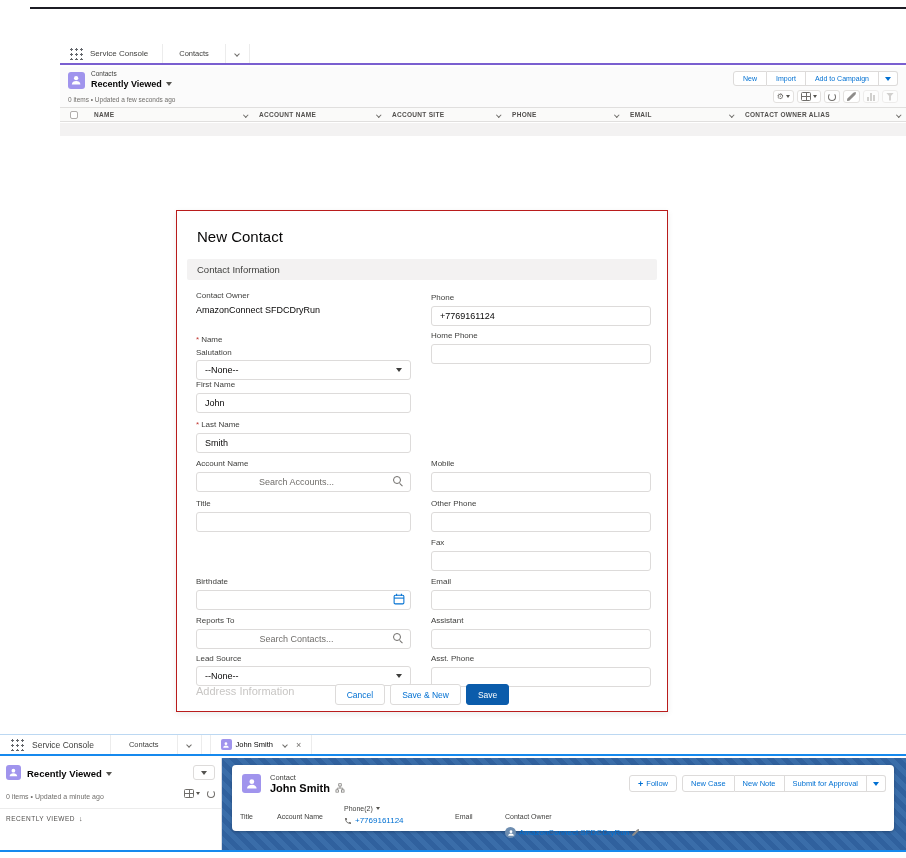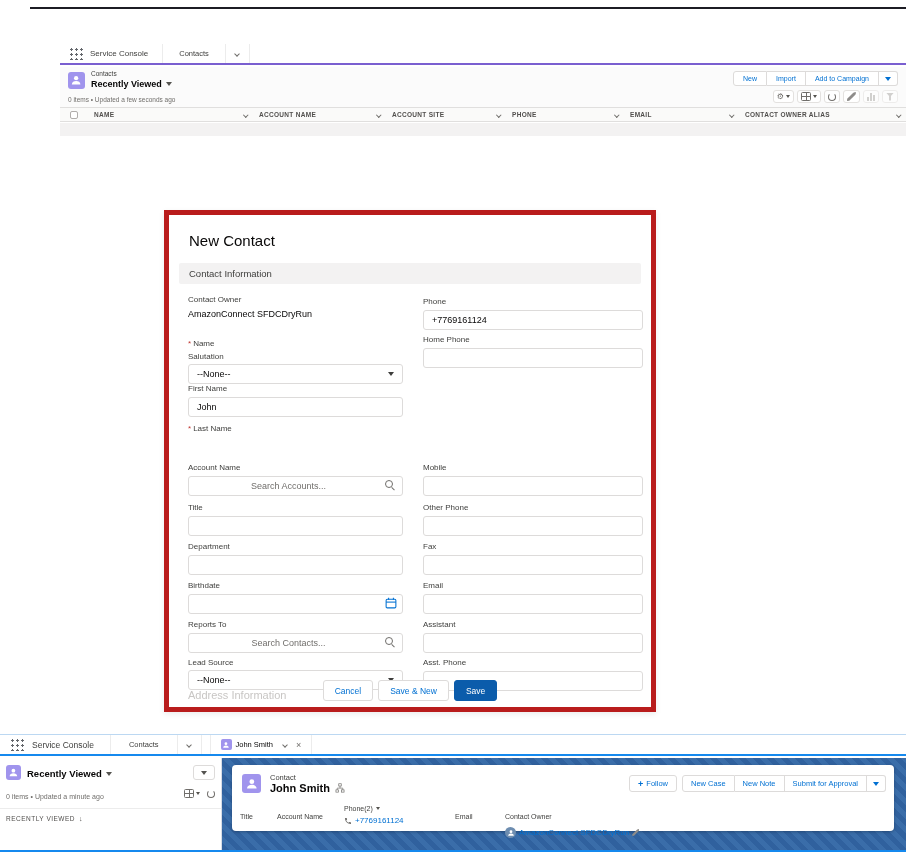--- a/index.html
+++ b/index.html
@@ -55,21 +55,21 @@
   .ibtn .tri { border-left-width:2.5px; border-right-width:2.5px; border-top-width:3.5px; }
   .ibtn.dim { opacity:.55; }
   .s1-thead { position:absolute; top:63px; left:0; right:0; height:15px; background:#fafaf9; border-top:1px solid #e0dfde; border-bottom:1px solid #e0dfde; display:flex; align-items:center; }
   .th { display:flex; align-items:center; justify-content:space-between; padding:0 6px; font-size:6.5px; font-weight:bold; color:#514f4d; letter-spacing:.3px; height:100%; cursor:pointer; }
   .th .chev { width:3.5px; height:3.5px; }
   .th-cb { width:28px; justify-content:center; }
   .th:last-child { flex:1; }
   .s1-body { position:absolute; top:79px; left:0; right:0; height:13px; background:#f3f2f2; }
 
   
-  #modal { position:absolute; left:164px; top:210px; width:492px; height:502px; background:#fff; border:5px solid #b91c1c; box-shadow:0 2px 6px rgba(0,0,0,.08); }
+  #modal { position:absolute; left:176px; top:210px; width:492px; height:502px; background:#fff; border:1px solid #b91c1c; box-shadow:0 2px 6px rgba(0,0,0,.08); }
   .m-title { position:absolute; left:20px; top:17px; font-size:15px; font-weight:400; color:#080707; }
   .m-section { position:absolute; left:10px; right:10px; top:48px; height:21px; background:#f3f2f2; border-radius:2px; font-size:9.5px; color:#3e3e3c; line-height:21px; padding-left:10px; }
   .fld { position:absolute; }
   .flabel { font-size:8px; color:#3e3e3c; margin-bottom:3px; display:flex; align-items:center; gap:2px; }
   .req { color:#c23934; font-size:8px; }
   .fro { font-size:9px; color:#080707; padding-top:2px; }
   .fin { width:100%; height:20px; border:1px solid #dddbda; border-radius:3px; padding:0 8px; font-size:9px; color:#080707; background:#fff; outline:none; font-family:inherit; }
   .fin::placeholder { color:#706e6b; opacity:1; }
   .fsel { display:flex; align-items:center; justify-content:space-between; cursor:pointer; }
   .fsel .tri { border-top-color:#3e3e3c; }
@@ -286,45 +286,40 @@
         <span>First Name</span>
       </div>
     <input class="fin" value="John" style="">
   </div>
 
   <div class="fld" style="left:19px;top:209px;width:215px">
     <div class="flabel">
       <span class="req">*</span>
       <span>Last Name</span>
     </div>
+    <input class="fin" value="Smith" style="">
   </div>
 
   <div class="fld" style="left:19px;top:248px;width:215px">
     <div class="flabel">
         <span>Account Name</span>
       </div>
     <div class="fwrap">
       <input class="fin pad-r" placeholder="Search Accounts..." style="">
       <span class="search-ico"></span>
     </div>
   </div>
 
   <div class="fld" style="left:19px;top:288px;width:215px">
     <div class="flabel">
         <span>Title</span>
       </div>
     <input class="fin" style="">
   </div>
 
-  <div class="fld" style="left:19px;top:327px;width:215px">
-    <div class="flabel">
-        <span>Department</span>
-      </div>
-    <input class="fin" style="">
-  </div>
 
   <div class="fld" style="left:19px;top:366px;width:215px">
     <div class="flabel">
         <span>Birthdate</span>
       </div>
     <div class="fwrap">
       <input class="fin pad-r" style="">
       <svg class="cal" viewBox="0 0 16 16">
           <use href="#i-cal"></use>
         </svg>

